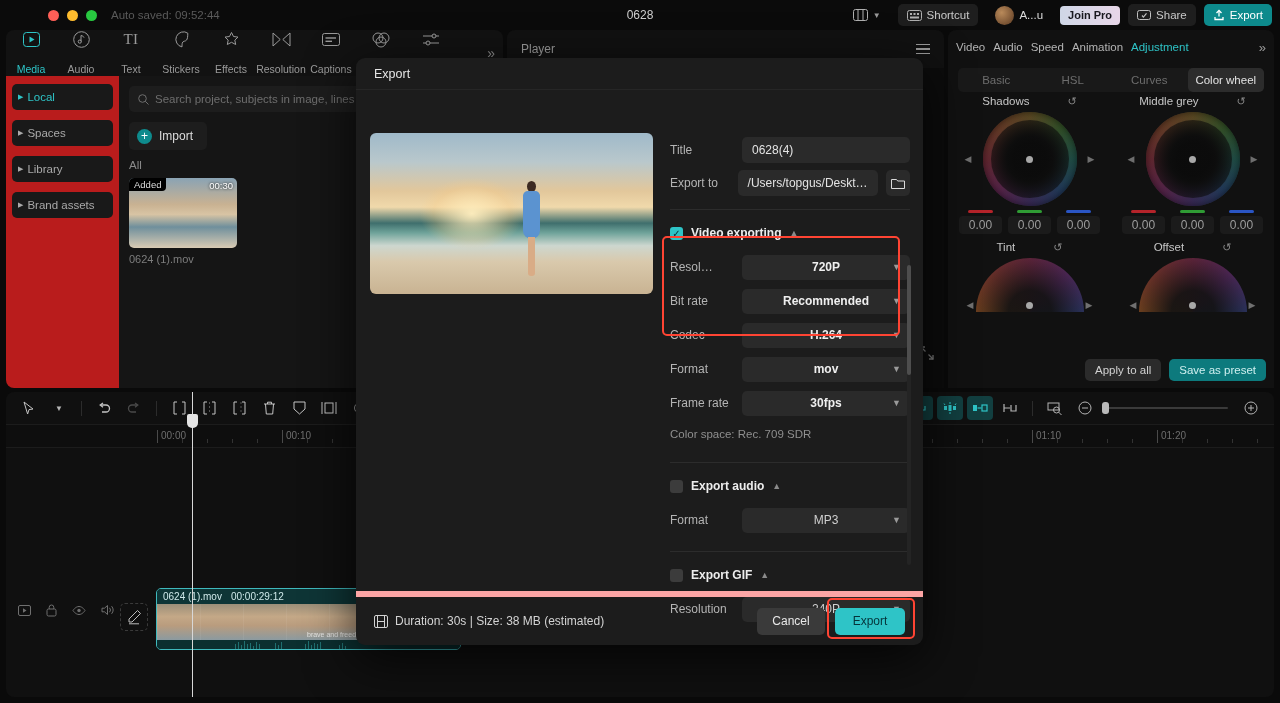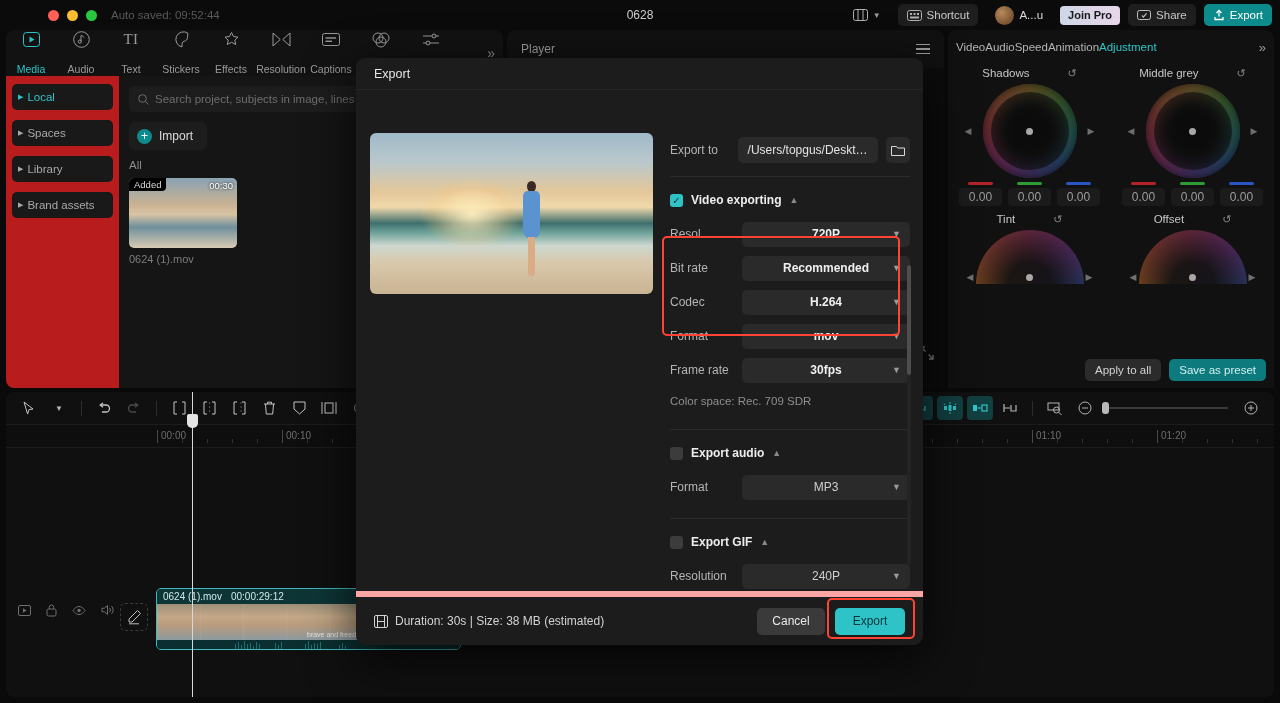--- a/index.html
+++ b/index.html
@@ -127,21 +127,21 @@
   .hamburger { margin-left: auto; display: flex; flex-direction: column; gap: 3px; cursor: pointer; }
   .hamburger i { display: block; width: 14px; height: 1.5px; background: #9a9a9a; }
   .playerbody { position: absolute; top: 38px; left: 0; right: 0; bottom: 0; background: #0c0c0c; }
   .expand-ic { position: absolute; right: 10px; bottom: 28px; color: #7b7b7b; cursor: pointer; }
 
   
   .rightpanel {
     position: absolute; top: 30px; left: 948px; width: 326px; height: 358px;
     background: #111; border-radius: 8px 8px 0 0;
   }
-  .rtabs { display: flex; align-items: center; height: 34px; padding: 0 8px; gap: 0; }
+  .rtabs { display: flex; align-items: center; height: 34px; padding: 0 8px; gap: 8px; }
   .rtab { font-size: 11.5px; color: #b4b4b4; cursor: pointer; white-space: nowrap; }
   .rtab.active { color: #2ec4c7; }
   .rtab-more { margin-left: auto; color: #9a9a9a; font-size: 13px; cursor: pointer; }
   .subtabs {
     margin: 4px 10px 0 10px; height: 24px; background: #191919; border-radius: 5px;
     display: flex; align-items: center;
   }
   .subtab {
     flex: 1; text-align: center; font-size: 11.5px; color: #6d6d6d;
     line-height: 24px; cursor: pointer; border-radius: 5px;
@@ -578,20 +578,26 @@
   </div>
 
   <div class="rightpanel">
     <div class="rtabs">
       <span class="rtab">Video</span>
       <span class="rtab">Audio</span>
       <span class="rtab">Speed</span>
       <span class="rtab">Animation</span>
       <span class="rtab active" style="overflow:hidden;max-width:58px">Adjustment</span>
       <span class="rtab-more">»</span>
+    </div>
+    <div class="subtabs">
+      <span class="subtab">Basic</span>
+      <span class="subtab">HSL</span>
+      <span class="subtab">Curves</span>
+      <span class="subtab active">Color wheel</span>
     </div>
 
     <div class="wheelgrid">
       <div class="wheelcell">
         <div class="wheelhdr">
           <span>Shadows</span>
           <span class="reset-ic">↺</span>
         </div>
         <div style="position:relative;width:112px;margin:0 auto">
           <div class="wheel">
@@ -937,20 +943,24 @@
       <div class="preview">
         <div class="pvgirl">
           <span class="head"></span>
             <span class="dress"></span>
             <span class="legs"></span>
         </div>
       </div>
 
       <div class="frm">
         <div class="frow">
+          <span class="flabel">Title</span>
+          <span class="finput">0628(4)</span>
+        </div>
+        <div class="frow">
           <span class="flabel">Export to</span>
           <span class="finput">/Users/topgus/Deskt…</span>
           <span class="folderbtn">
             <svg width="14" height="12" viewBox="0 0 14 12">
               <path d="M0.5 2.5h5l1.2 1.5h6.8v7.5H0.5z" fill="none" stroke="#dadada"></path>
             </svg>
           </span>
         </div>
 
         <div class="divider"></div>

